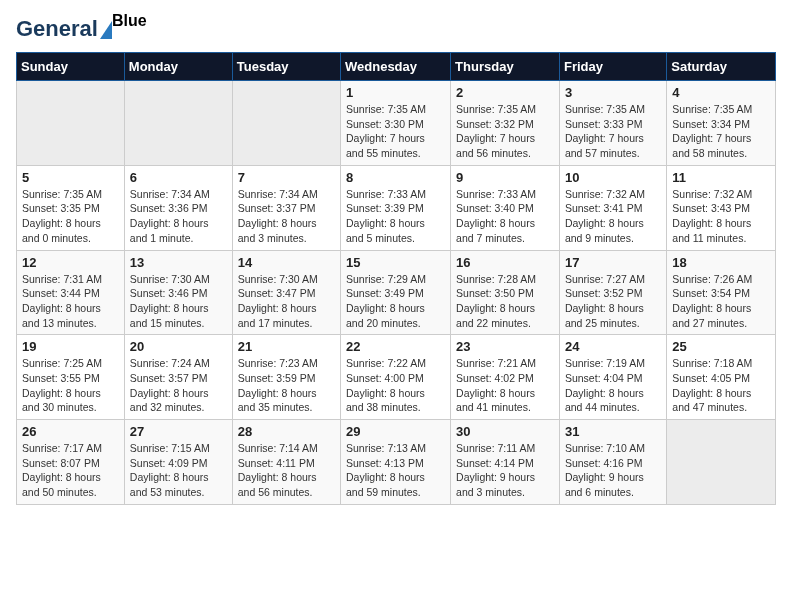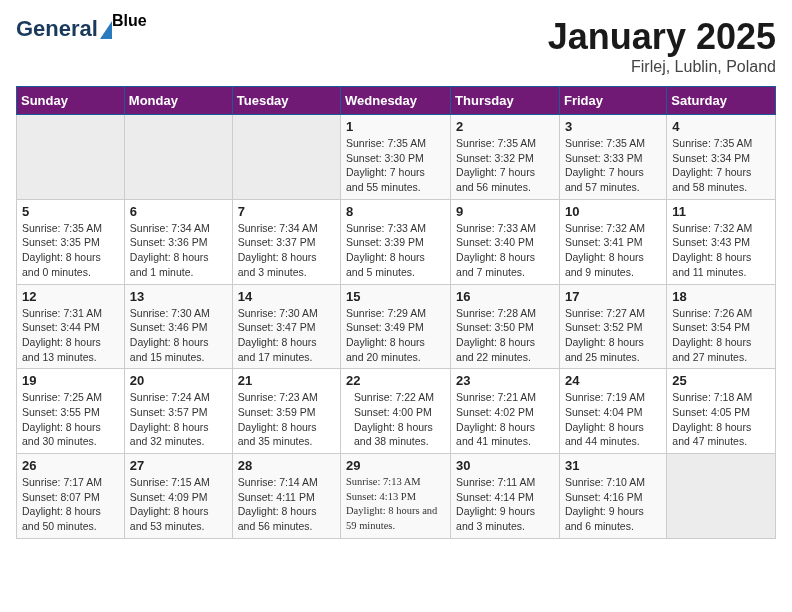--- a/index.html
+++ b/index.html
@@ -37,21 +37,21 @@
       font-size: 16px;
       color: #444;
       font-weight: normal;
     }
     .calendar {
       width: 100%;
       border-collapse: collapse;
       font-size: 11px;
     }
     .calendar thead tr th {
-      background: #701a75;
+      background: #0f172a;
       color: #fff;
       padding: 6px 4px;
       text-align: left;
       font-size: 13px;
       font-weight: bold;
       border: 1px solid #1a5a9a;
     }
     .calendar tbody tr td {
       vertical-align: top;
       border: 1px solid #ccc;
@@ -81,24 +81,20 @@
 </head>
 <body>
 
 <div class="header">
   <div class="logo">
     <div class="logo-row">
       <span style="font-size:22px;font-weight:bold;color:#1a3a5c;">General</span>
       <span style="display:inline-block;width:0;height:0;border-left:12px solid transparent;border-bottom:18px solid #2a7abf;margin-left:2px;margin-bottom:-2px;"></span>
     </div>
     <span style="font-size:16px;font-weight:bold;color:#000000;margin-top:-4px;">Blue</span>
-  </div>
-  <div class="title-block">
-    <h1>January 2025</h1>
-    <h2>Firlej, Lublin, Poland</h2>
   </div>
 </div>
 
 <table class="calendar">
   <thead>
     <tr>
     <th>Sunday</th>
         <th>Monday</th>
         <th>Tuesday</th>
         <th>Wednesday</th>
@@ -239,21 +235,21 @@
 Daylight: 8 hours and 32 minutes.</div>
         </td>
         <td>
           <div class="day-number">21</div>
           <div class="day-detail" style="white-space: pre-line;">Sunrise: 7:23 AM
 Sunset: 3:59 PM
 Daylight: 8 hours and 35 minutes.</div>
         </td>
         <td>
           <div class="day-number">22</div>
-          <div class="day-detail" style="white-space: pre-line; margin-left: 8px;">Sunrise: 7:22 AM
+          <div class="day-detail" style="white-space: pre-line;">Sunrise: 7:22 AM
 Sunset: 4:00 PM
 Daylight: 8 hours and 38 minutes.</div>
         </td>
         <td>
           <div class="day-number">23</div>
           <div class="day-detail" style="white-space: pre-line;">Sunrise: 7:21 AM
 Sunset: 4:02 PM
 Daylight: 8 hours and 41 minutes.</div>
         </td>
         <td>
@@ -283,21 +279,21 @@
 Daylight: 8 hours and 53 minutes.</div>
         </td>
         <td>
           <div class="day-number">28</div>
           <div class="day-detail" style="white-space: pre-line;">Sunrise: 7:14 AM
 Sunset: 4:11 PM
 Daylight: 8 hours and 56 minutes.</div>
         </td>
         <td>
           <div class="day-number">29</div>
-          <div class="day-detail" style="white-space: pre-line; font-family: Liberation Serif, serif;">Sunrise: 7:13 AM
+          <div class="day-detail" style="white-space: pre-line;">Sunrise: 7:13 AM
 Sunset: 4:13 PM
 Daylight: 8 hours and 59 minutes.</div>
         </td>
         <td>
           <div class="day-number">30</div>
           <div class="day-detail" style="white-space: pre-line;">Sunrise: 7:11 AM
 Sunset: 4:14 PM
 Daylight: 9 hours and 3 minutes.</div>
         </td>
         <td>

